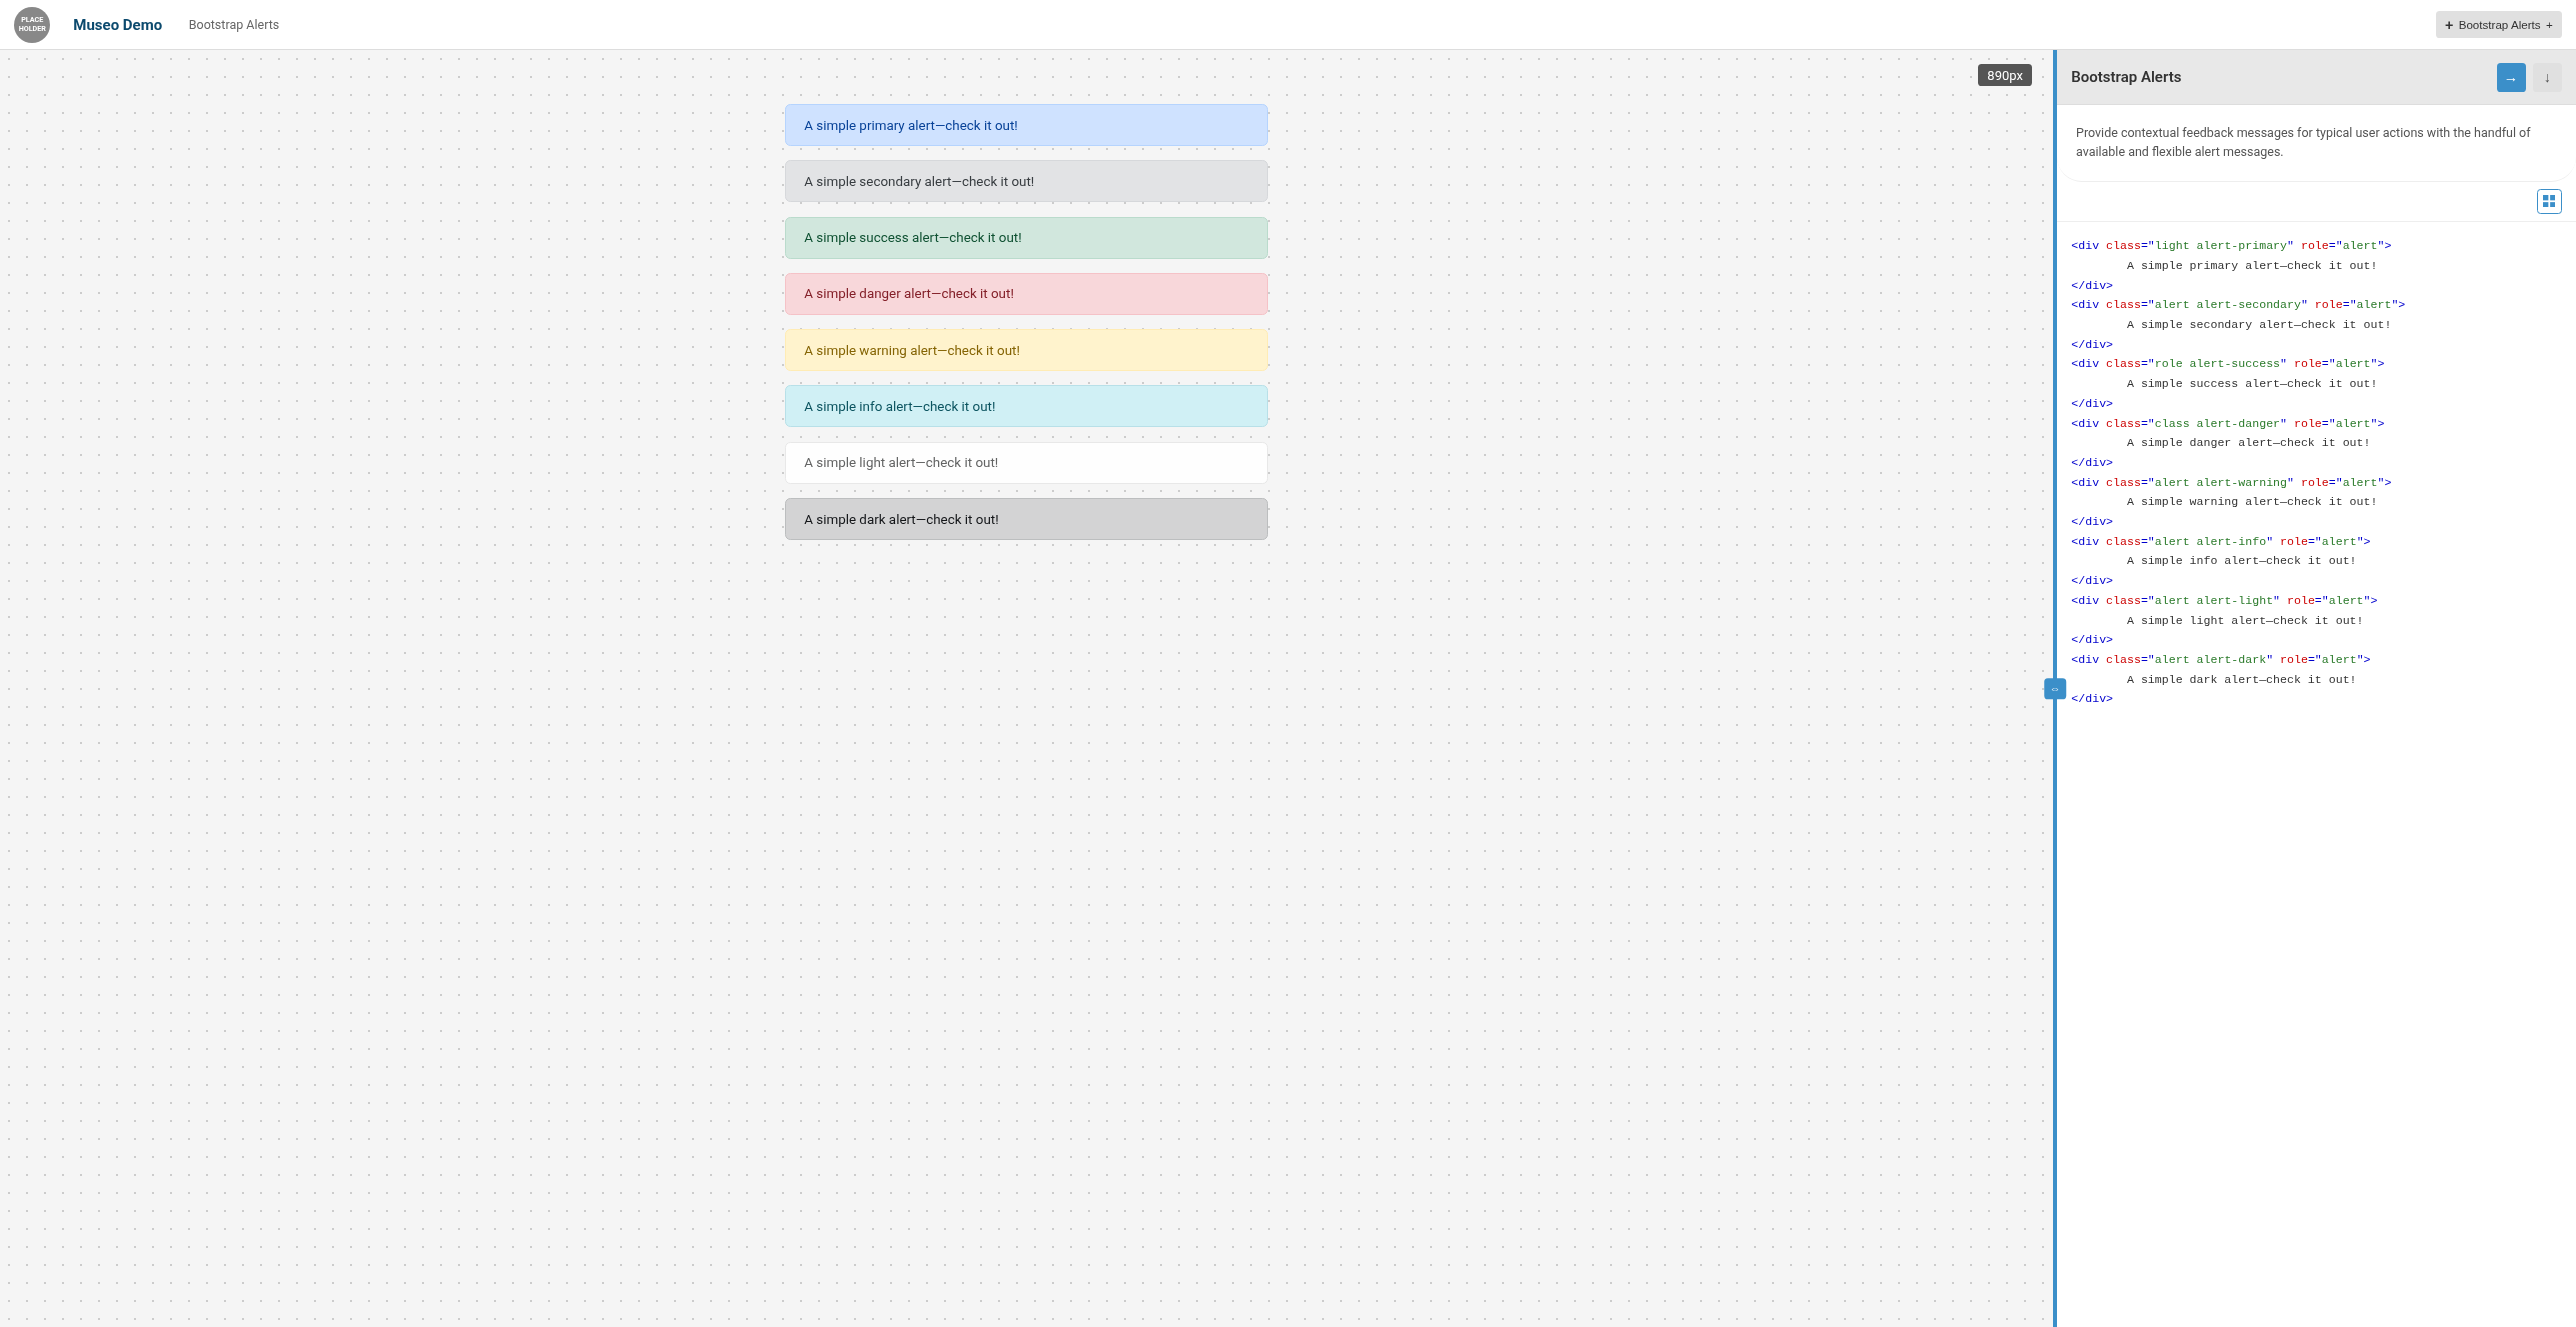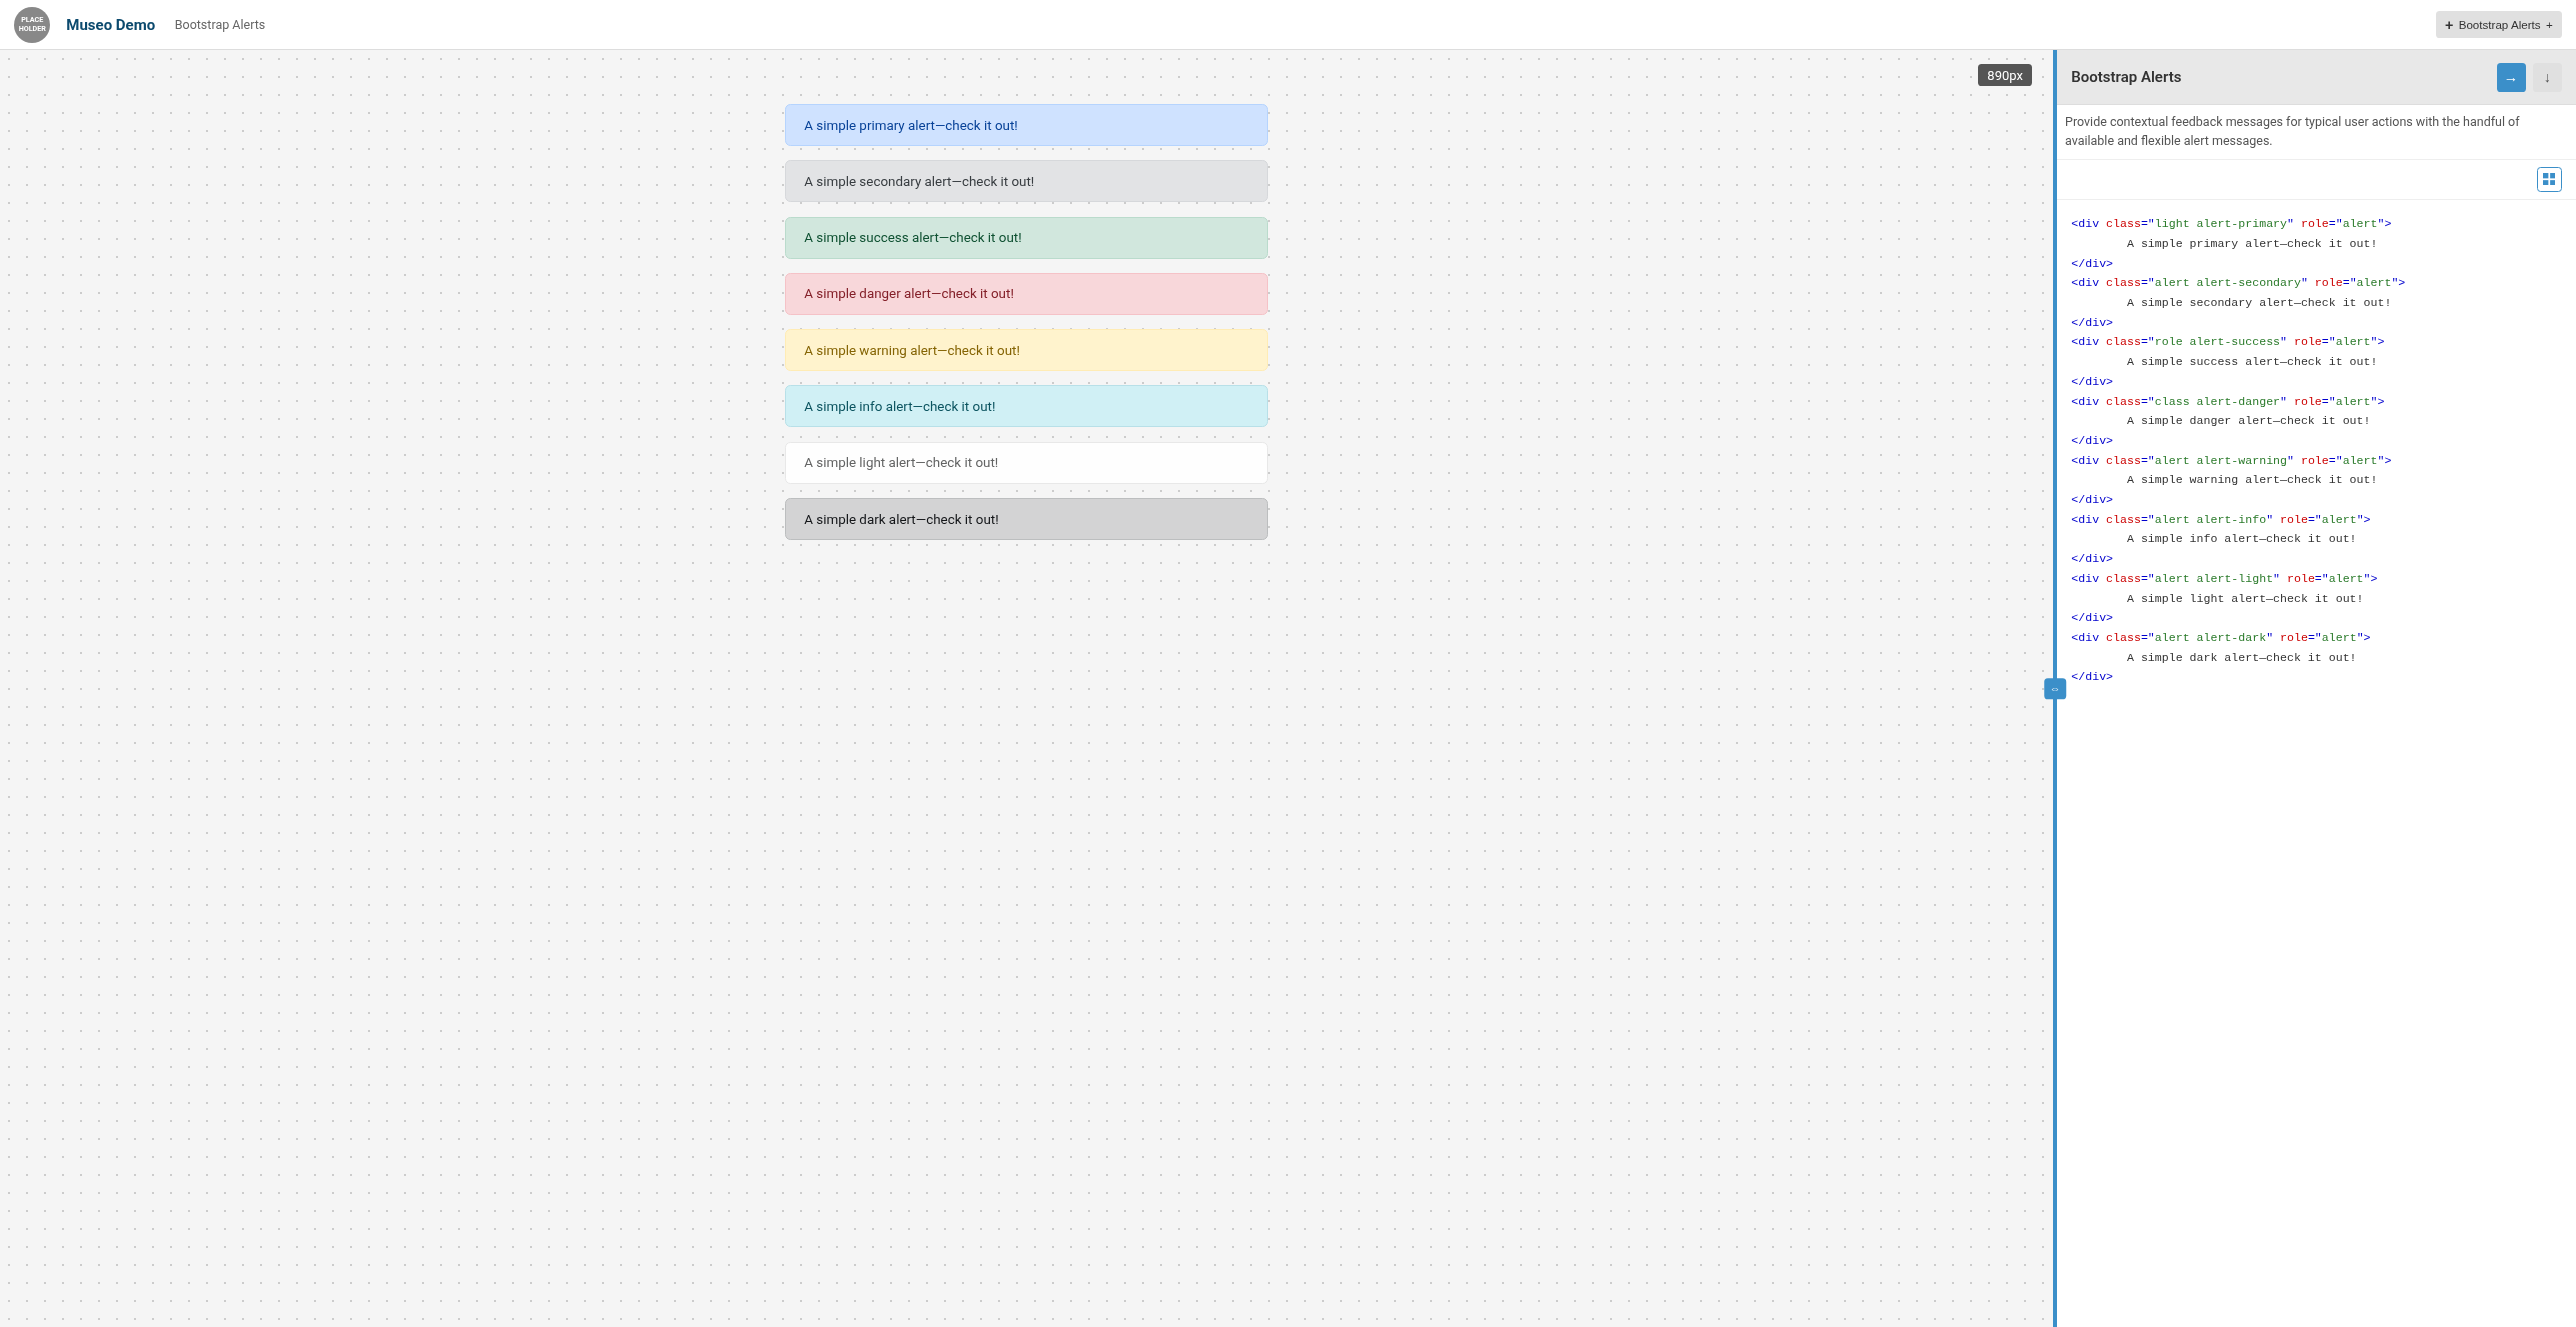--- a/index.html
+++ b/index.html
@@ -16,21 +16,21 @@
       align-items: center;
       justify-content: space-between;
       background: #fff;
       border-bottom: 0.9px solid #ddd;
       padding: 0 14.3px;
       height: 50px;
     }
     #topbar-left {
       display: flex;
       align-items: center;
-      gap: 16px;
+      gap: 23px;
     }
     #logo-circle {
       width: 36px;
       height: 36px;
       border-radius: 50%;
       background: #888;
       display: flex;
       align-items: center;
       justify-content: center;
       color: #fff;
@@ -213,25 +213,26 @@
       cursor: pointer;
       color: #fff;
       font-size: 14.3px;
     }
     .code-header-btn.download {
       background: #e0e0e0;
       color: #555;
     }
 
     #code-description {
-      padding: 8px;
+      padding: 19px;
       font-size: 12.5px;
       color: #555;
       border-bottom: 0.9px solid #eee;
       line-height: 1.5;
+      border-radius: 25px;
     }
 
     #code-toolbar {
       padding: 7.2px 14.3px;
       display: flex;
       justify-content: flex-end;
       border-bottom: 0.9px solid #eee;
     }
     .grid-btn {
       background: none;

